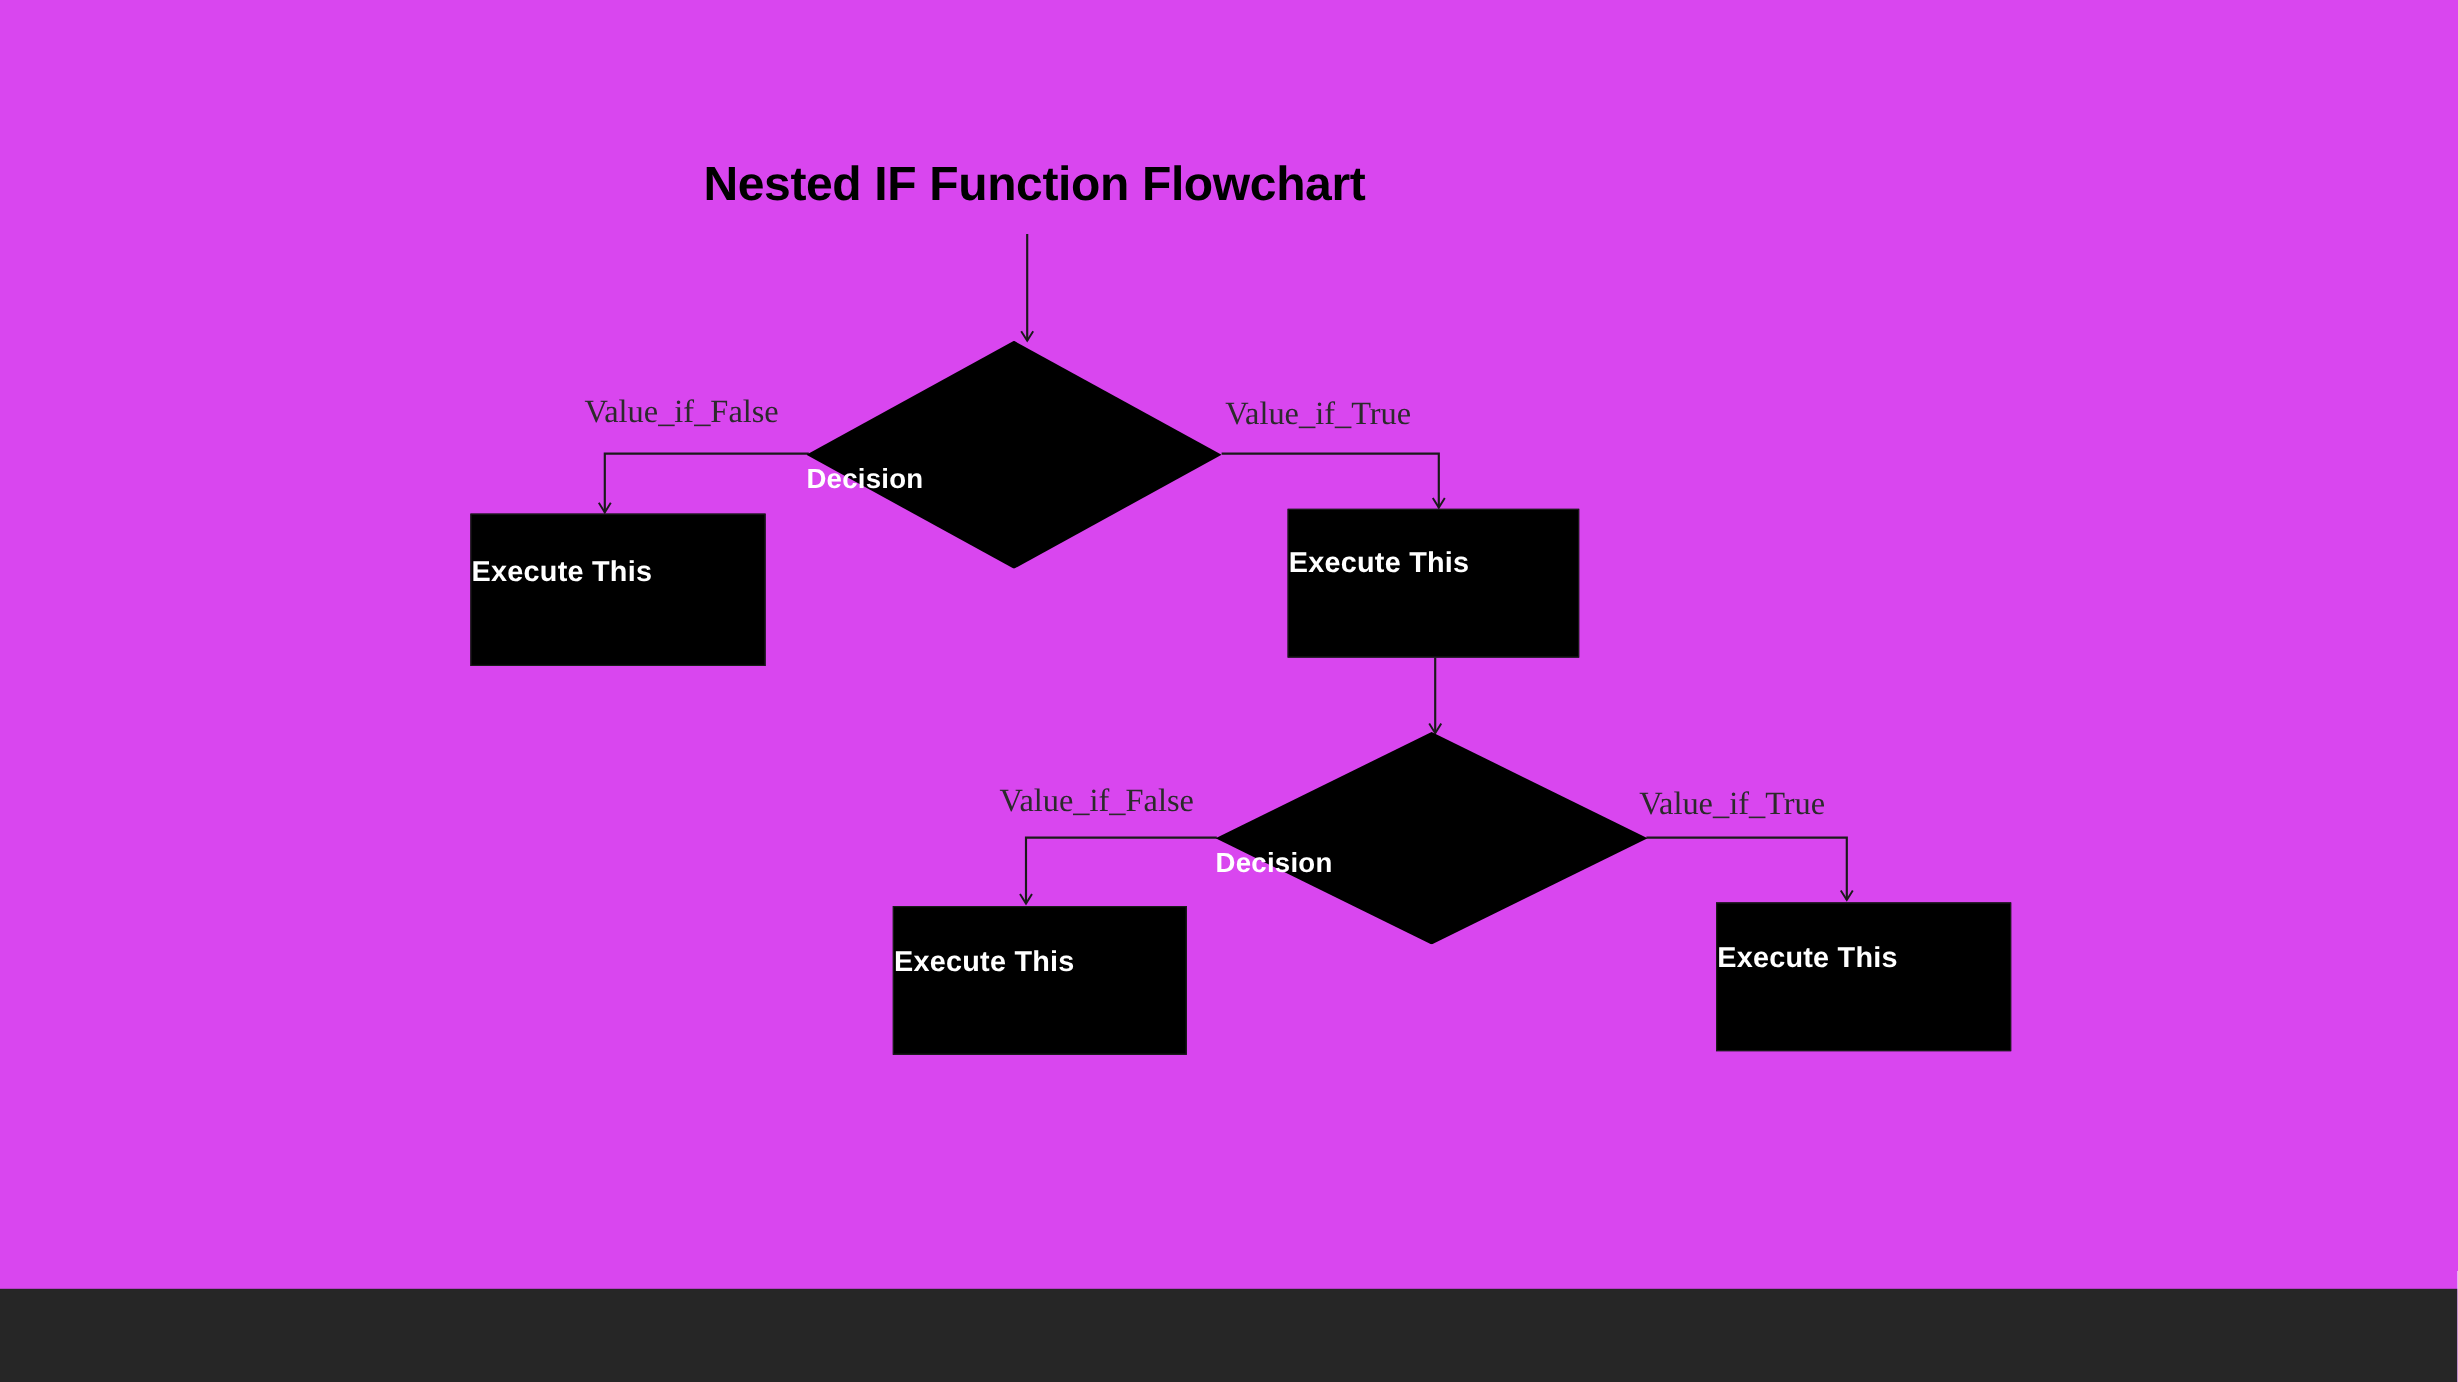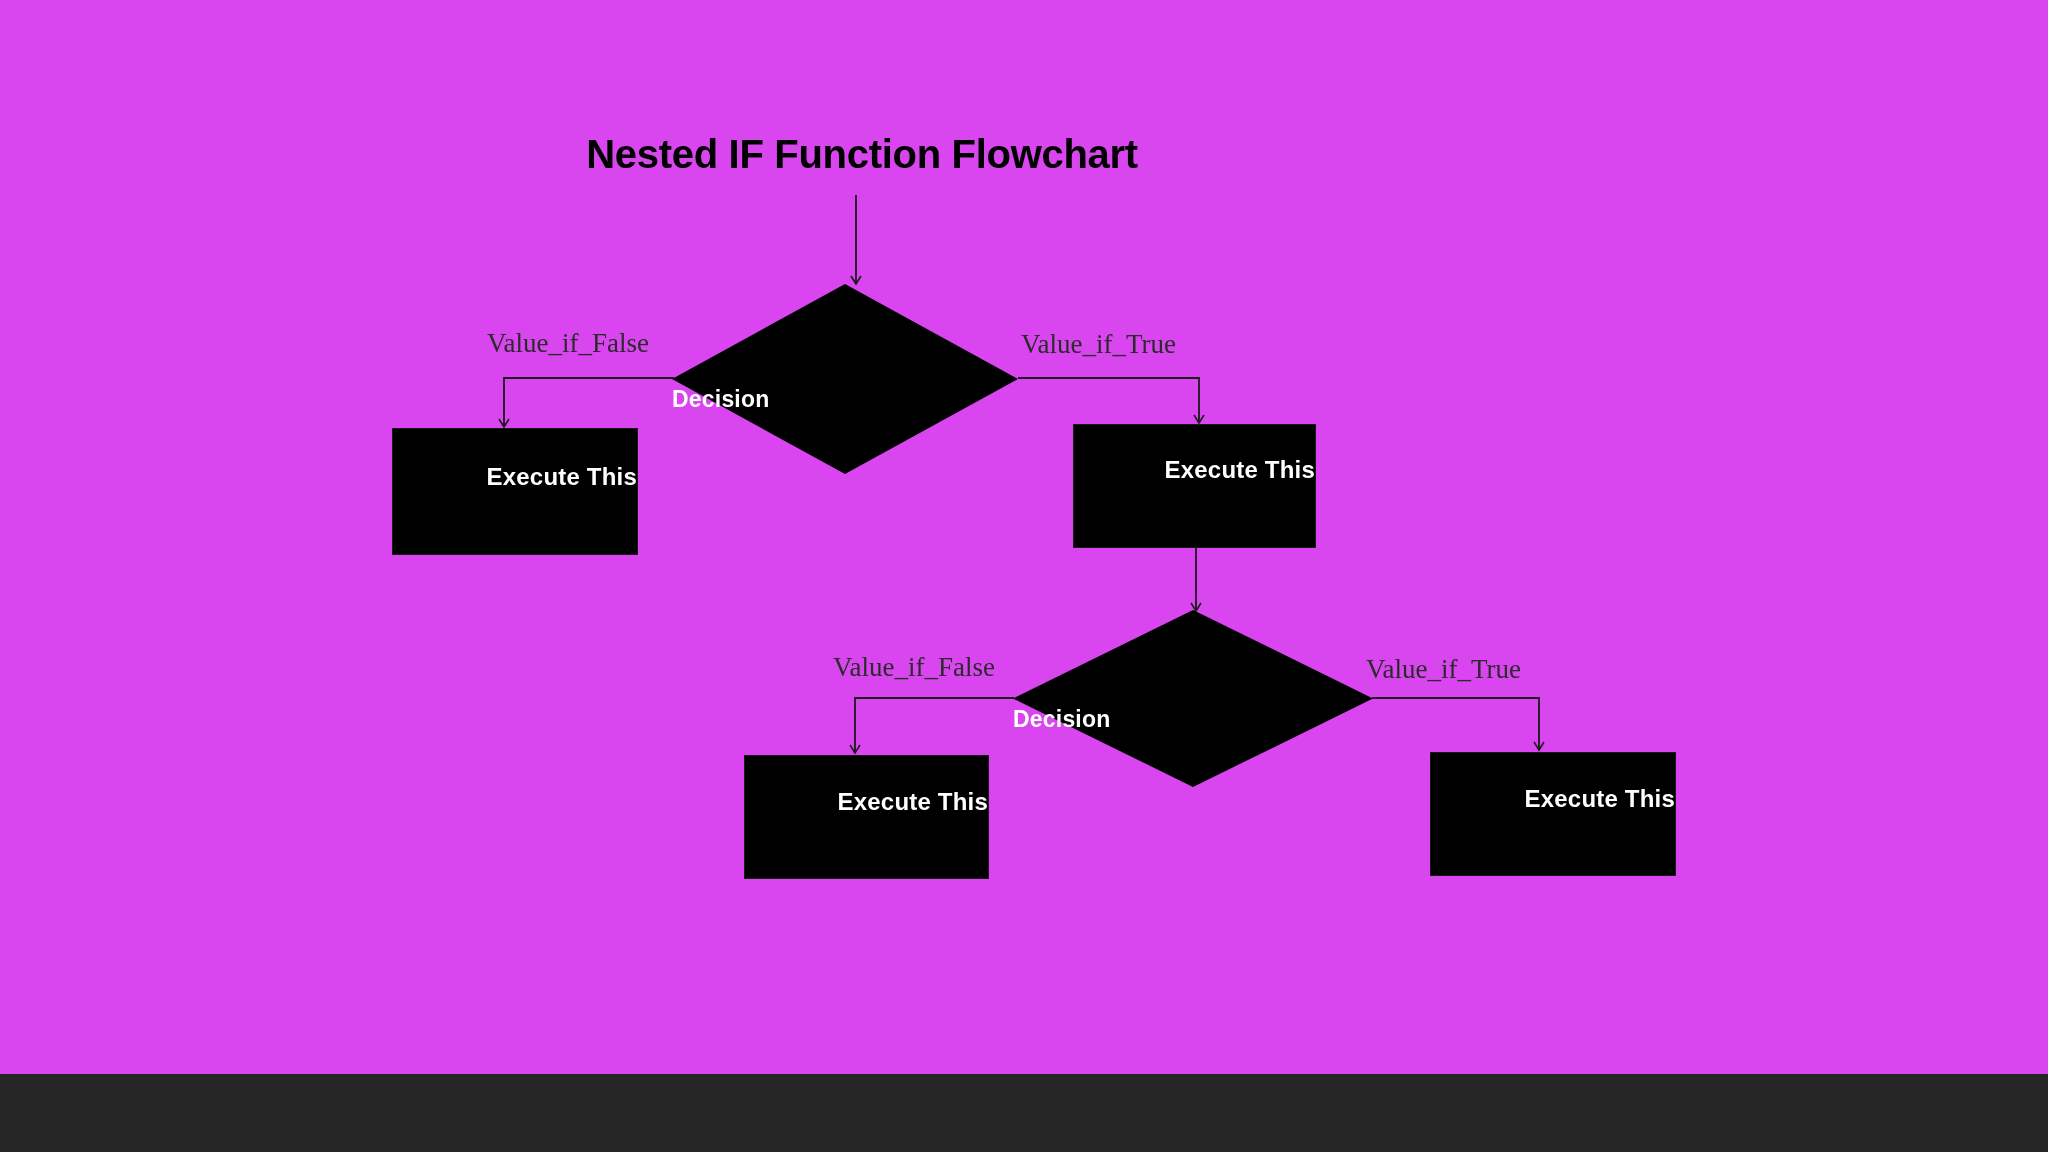--- a/index.html
+++ b/index.html
@@ -32,21 +32,21 @@
     border: 1px solid #1a1a1a;
     box-sizing: border-box;
   }
   .proc-box .proc-text {
     position: absolute;
     left: 0;
     right: 0;
     color: #ffffff;
     font-weight: bold;
     font-family: "Liberation Sans", sans-serif;
-    text-align: right;
+    text-align: left;
     letter-spacing: 0.2px;
   }
   
   .diamond {
     position: absolute;
   }
   .diamond .dia-shape {
     position: absolute;
     left: 0;
     top: 0;

